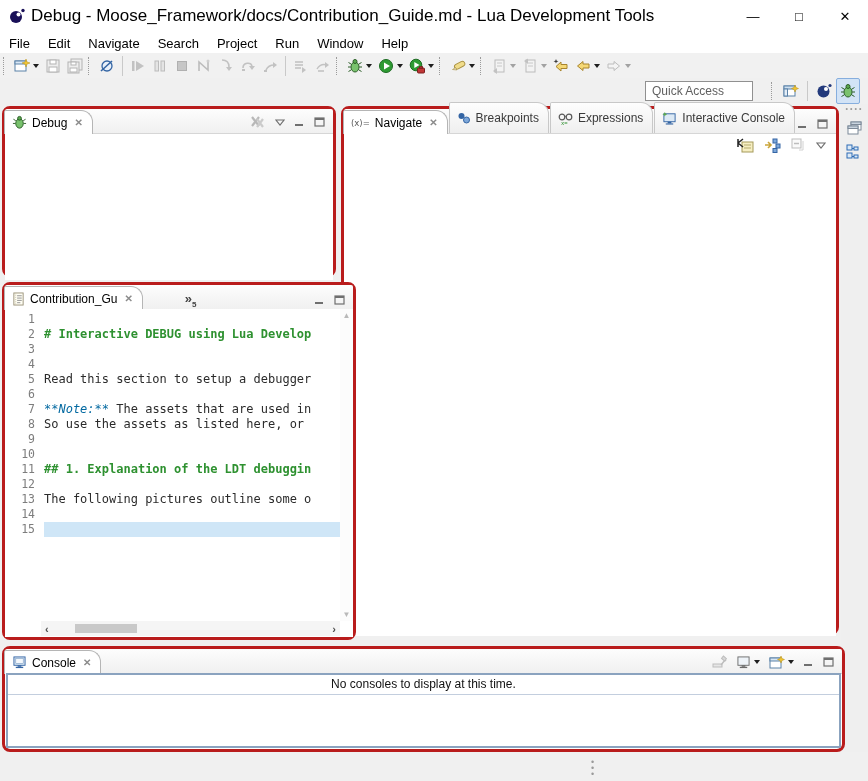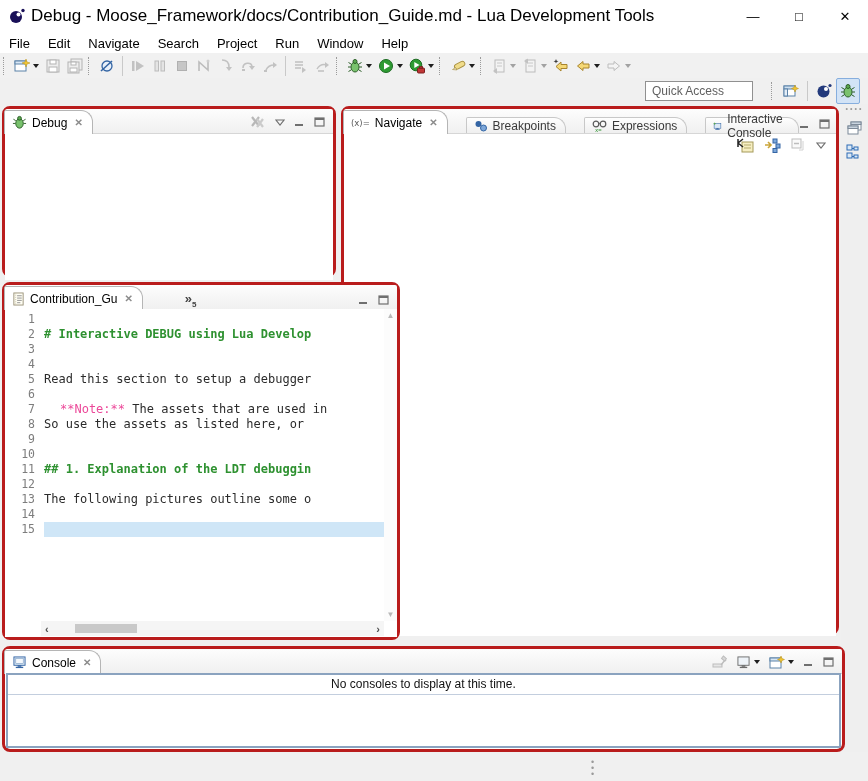--- a/index.html
+++ b/index.html
@@ -36,34 +36,34 @@
   .persp.sel{background:#d2e3f6;border:1px solid #86aede;}
 
   
   .view{position:absolute;background:#fff;border:3px solid #b91c1c;border-radius:8px;box-sizing:border-box;}
   .vhead{height:24px;display:flex;align-items:flex-end;background:linear-gradient(#fdfdfd,#f0f0f0);
          border-bottom:1px solid #d6d6d6;border-radius:2px 2px 0 0;}
   .tab{display:flex;align-items:center;gap:5px;font-size:12px;padding:0 9px 0 7px;height:23px;box-sizing:border-box;}
   .tab.active{background:#fff;border:1px solid #b5b5b5;border-bottom:none;border-radius:2px 12px 0 0;
               margin-left:-1px;height:24px;position:relative;top:1px;}
   .tab.inactive{background:linear-gradient(#fefefe,#efefef);border:1px solid #c8c8c8;border-bottom:none;
-                border-radius:2px 12px 0 0;height:16px;margin-left:18px;color:#3a3a3a;}
+                border-radius:2px 12px 0 0;height:31px;margin-left:1px;color:#3a3a3a;}
   .closex{color:#8b8b8b;font-size:10px;font-weight:bold;margin-left:2px;}
   .vctrl{margin-left:auto;display:flex;align-items:center;gap:9px;padding:0 8px 4px 0;}
   .chev{font-size:13px;color:#444;font-weight:bold;}
   .chev small{font-size:8px;vertical-align:sub;}
 
   
   .ed-body{position:absolute;left:0;top:24px;right:0;bottom:0;background:#fff;overflow:hidden;}
   .ed-rows{position:absolute;left:0;top:3px;right:13px;}
   .ed-row{display:flex;height:15px;line-height:15px;font-family:"DejaVu Sans Mono",monospace;font-size:12px;white-space:pre;overflow:hidden;}
   .ln{width:30px;text-align:right;padding-right:9px;color:#7d7d7d;flex:none;font-size:11.5px;}
   .lt{color:#2b2b2b;}
   .ed-row.green .lt{color:#2e9130;font-weight:bold;}
-  .ed-row .em{color:#ec4899;margin-left:16px;}
+  .ed-row .em{color:#0369a1;font-style:italic;}
   .ed-row.current{background:linear-gradient(to right,transparent 39px,#cfe6f7 39px);}
   .vscroll{position:absolute;right:0;top:0;width:13px;bottom:16px;background:#fcfcfc;
            display:flex;flex-direction:column;justify-content:space-between;align-items:center;padding:2px 0;box-sizing:border-box;}
   .vscroll span{color:#b9b9b9;font-size:8px;}
   .hscroll{position:absolute;left:36px;right:13px;bottom:1px;height:15px;background:#f5f5f5;
            display:flex;align-items:center;}
   .hscroll .arrow{color:#4d4d4d;font-size:11px;font-weight:bold;padding:0 4px;}
   .hthumb{width:62px;height:9px;background:#c9c9c9;margin-left:22px;}
   .hspace{flex:1;}
 
@@ -413,21 +413,21 @@
         <line x1="12" y1="3" x2="12" y2="12" stroke="#d2d2d2"></line>
           <line x1="8" y1="12" x2="12" y2="12" stroke="#d2d2d2"></line>
       </svg>
       <svg width="10" height="7" viewBox="0 0 10 7">
         <path d="M1 1 L9 1 L5 6 Z" fill="none" stroke="#6f6f6f" stroke-width="1.1"></path>
       </svg>
     </div>
     <div style="height:480px;background:#fff;"></div>
   </div>
 
-  <div class="view" style="left:2px;top:282px;width:398px;height:358px;">
+  <div class="view" style="left:2px;top:282px;width:354px;height:358px;">
     <div class="vhead">
       <div class="tab active">
         <svg width="13" height="14" viewBox="0 0 14 15">
           <rect x="2" y="1" width="10" height="13" fill="#fffef4" stroke="#9a9278"></rect>
           <line x1="4" y1="1.5" x2="4" y2="14" stroke="#c9c2a6" stroke-dasharray="1,1"></line>
           <line x1="5.5" y1="4" x2="10.5" y2="4" stroke="#8f8f8f"></line>
           <line x1="5.5" y1="6.5" x2="10.5" y2="6.5" stroke="#8f8f8f"></line>
           <line x1="5.5" y1="9" x2="10.5" y2="9" stroke="#8f8f8f"></line>
           <line x1="5.5" y1="11.5" x2="9" y2="11.5" stroke="#8f8f8f"></line>
         </svg>

